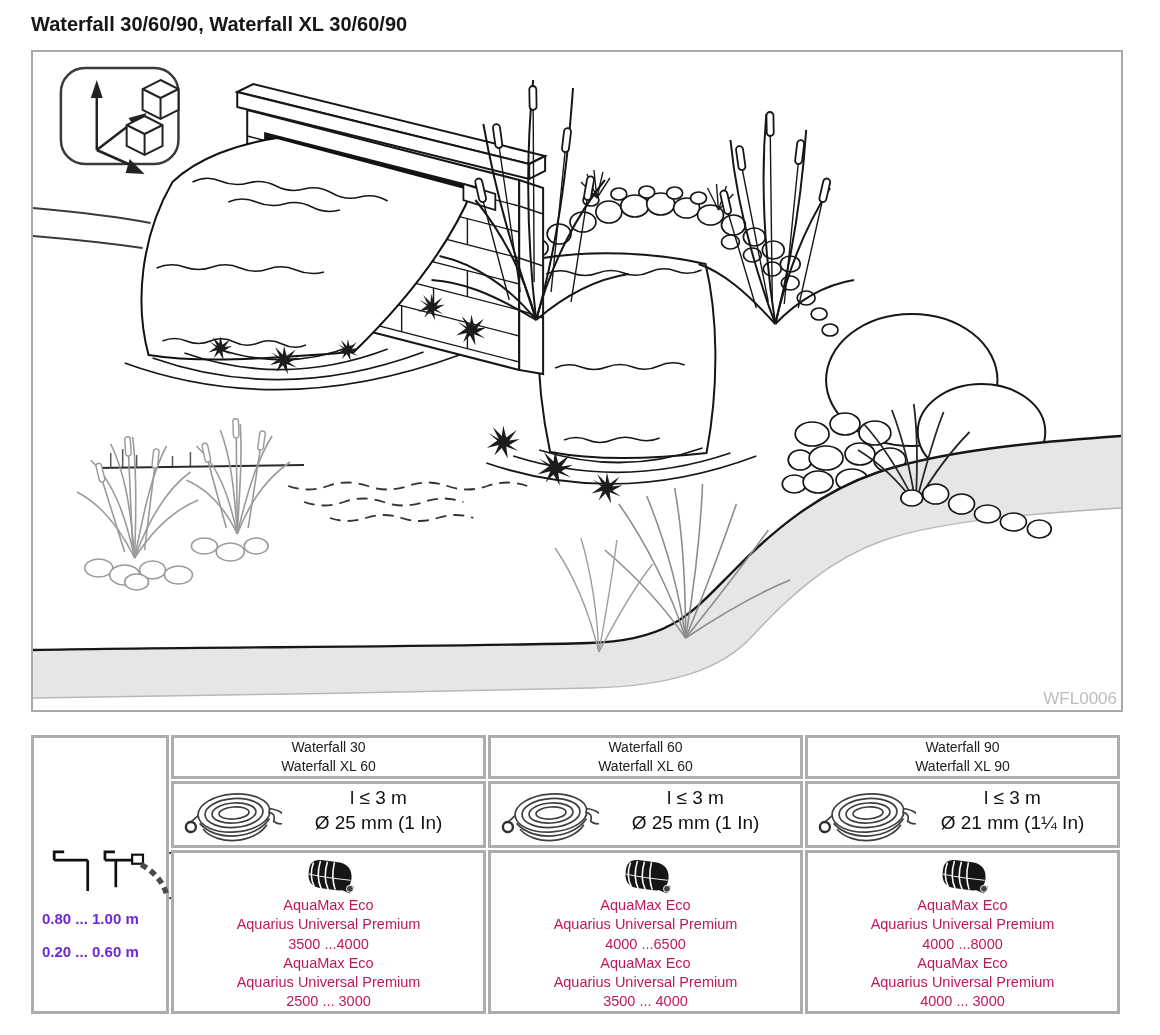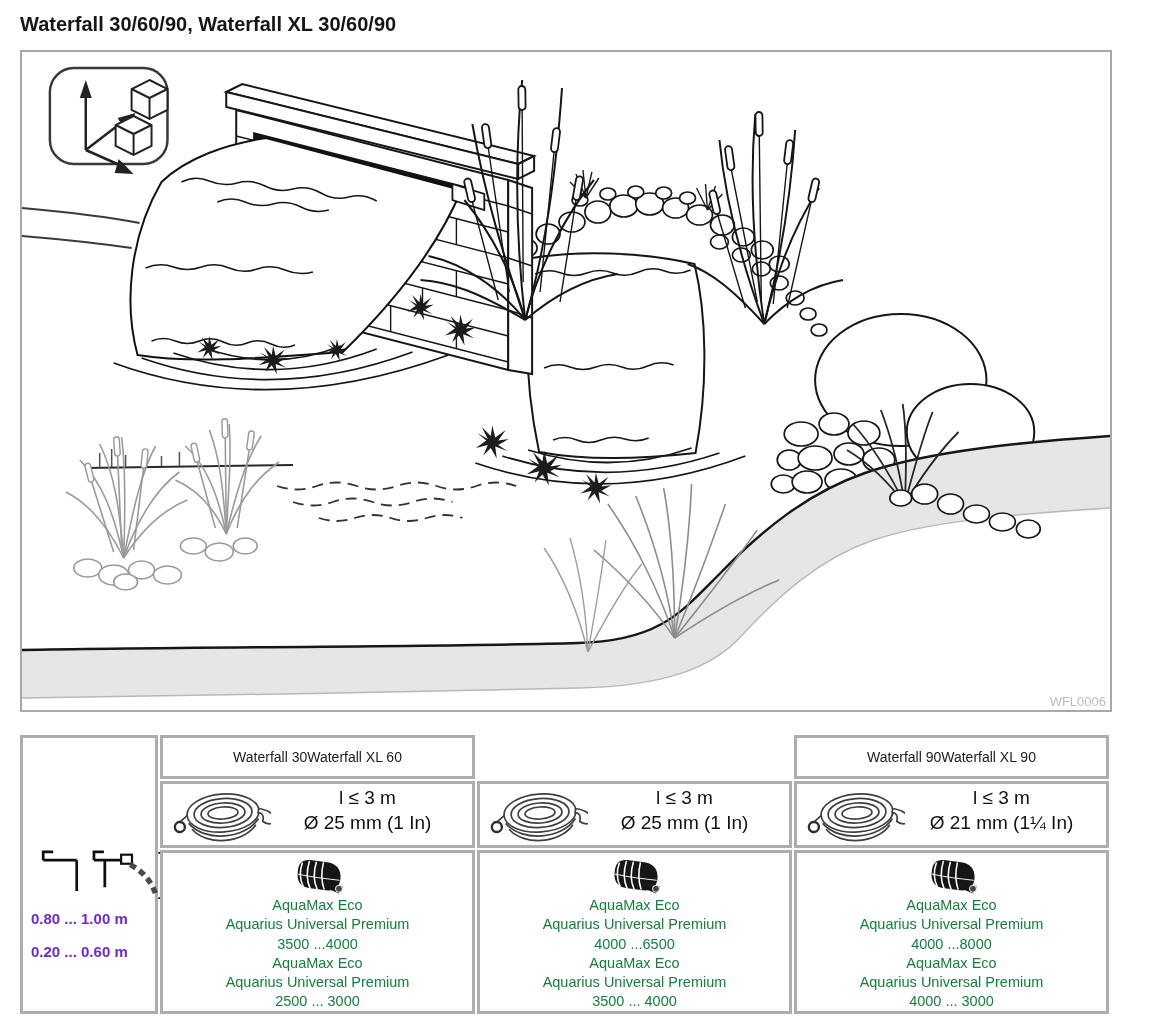--- a/index.html
+++ b/index.html
@@ -1,36 +1,36 @@
 <!DOCTYPE html>
 <html><head>
 <meta charset="utf-8">
 <style>
   html,body { margin:0; padding:0; background:#fff; }
   body { width:1160px; height:1035px; font-family:"Liberation Sans", sans-serif; color:#1a1a1a; }
-  .page { padding:13px 33px 0 20px; }
+  .page { padding:13px 33px 0 31px; }
   h1 { font-size:20px; font-weight:bold; margin:0 0 14px 0; color:#161616; }
 
   .illustration { position:relative; width:1092px; height:662px; border:2px solid #a8a8a8; box-sizing:border-box; background:#fff; }
   .scene { width:100%; height:100%; display:block; }
-  .figure-code { position:absolute; right:4px; bottom:1px; font-size:13px; color:#bdbdbd; }
+  .figure-code { position:absolute; right:4px; bottom:1px; font-size:17px; color:#bdbdbd; }
 
   .spec-table { margin-top:23px; display:grid; grid-template-columns:138px 315px 315px 315px; grid-template-rows:44px 67px 164px; gap:2px; width:1089px; }
   .cell { background:#fff; border:3px solid #adadad; box-sizing:border-box; }
   .side-cell { grid-column:1; grid-row:1 / span 3; display:flex; flex-direction:column; align-items:flex-start; padding:104px 4px 0 8px; }
   .profile-row { display:flex; align-items:flex-start; }
   .x-label { font-weight:bold; font-size:16px; margin:6px 0 0 1px; }
   .range { font-size:15px; font-weight:600; color:#6d28d9; }
   .range1 { margin-top:10px; }
   .range2 { margin-top:16px; }
 
-  .header-cell { display:flex; align-items:center; justify-content:center; font-size:14px; line-height:1.35; color:#1c1c1c; text-align:center; }
+  .header-cell { display:flex; flex-direction:column; align-items:center; justify-content:center; font-size:14px; line-height:1.35; color:#1c1c1c; text-align:center; }
   .hose-cell { display:flex; padding:2px 8px 2px 8px; }
   .hose-text { flex:1; text-align:center; font-size:19px; color:#111; line-height:1.3; }
-  .pump-cell { display:flex; flex-direction:column; align-items:center; text-align:center; font-size:14.5px; line-height:1.32; color:#15803d; padding-top:4px; }
+  .pump-cell { display:flex; flex-direction:column; align-items:center; text-align:center; font-size:14.5px; line-height:1.32; color:#be185d; padding-top:4px; }
   .pump-cell svg { margin-bottom:2px; }
   .col2{grid-column:2} .col3{grid-column:3} .col4{grid-column:4}
   .row1{grid-row:1} .row2{grid-row:2} .row3{grid-row:3}
 </style>
 </head>
 <body>
 
 <div class="page">
   <h1>Waterfall 30/60/90, Waterfall XL 30/60/90</h1>
 
@@ -319,20 +319,24 @@
         <span class="x-label">x</span>
       </div>
       <div class="range range1">0.80 ... 1.00 m</div>
       <div class="range range2">0.20 ... 0.60 m</div>
     </div>
 
     <div class="cell header-cell col2 row1">
       <div>Waterfall 30</div>
       <div>Waterfall XL 60</div>
     </div>
+    <div class="cell header-cell col3 row1">
+      <div>Waterfall 60</div>
+      <div>Waterfall XL 60</div>
+    </div>
     <div class="cell header-cell col4 row1">
       <div>Waterfall 90</div>
       <div>Waterfall XL 90</div>
     </div>
 
     <div class="cell hose-cell col2 row2">
       <svg width="100" height="58" viewBox="0 0 100 58">
         <g transform="translate(52,27) rotate(-4)" stroke="#3f3f3f" stroke-width="1.7" fill="none">
           <ellipse rx="36" ry="19" fill="#fff"></ellipse>
             <ellipse rx="29" ry="14.5"></ellipse>

